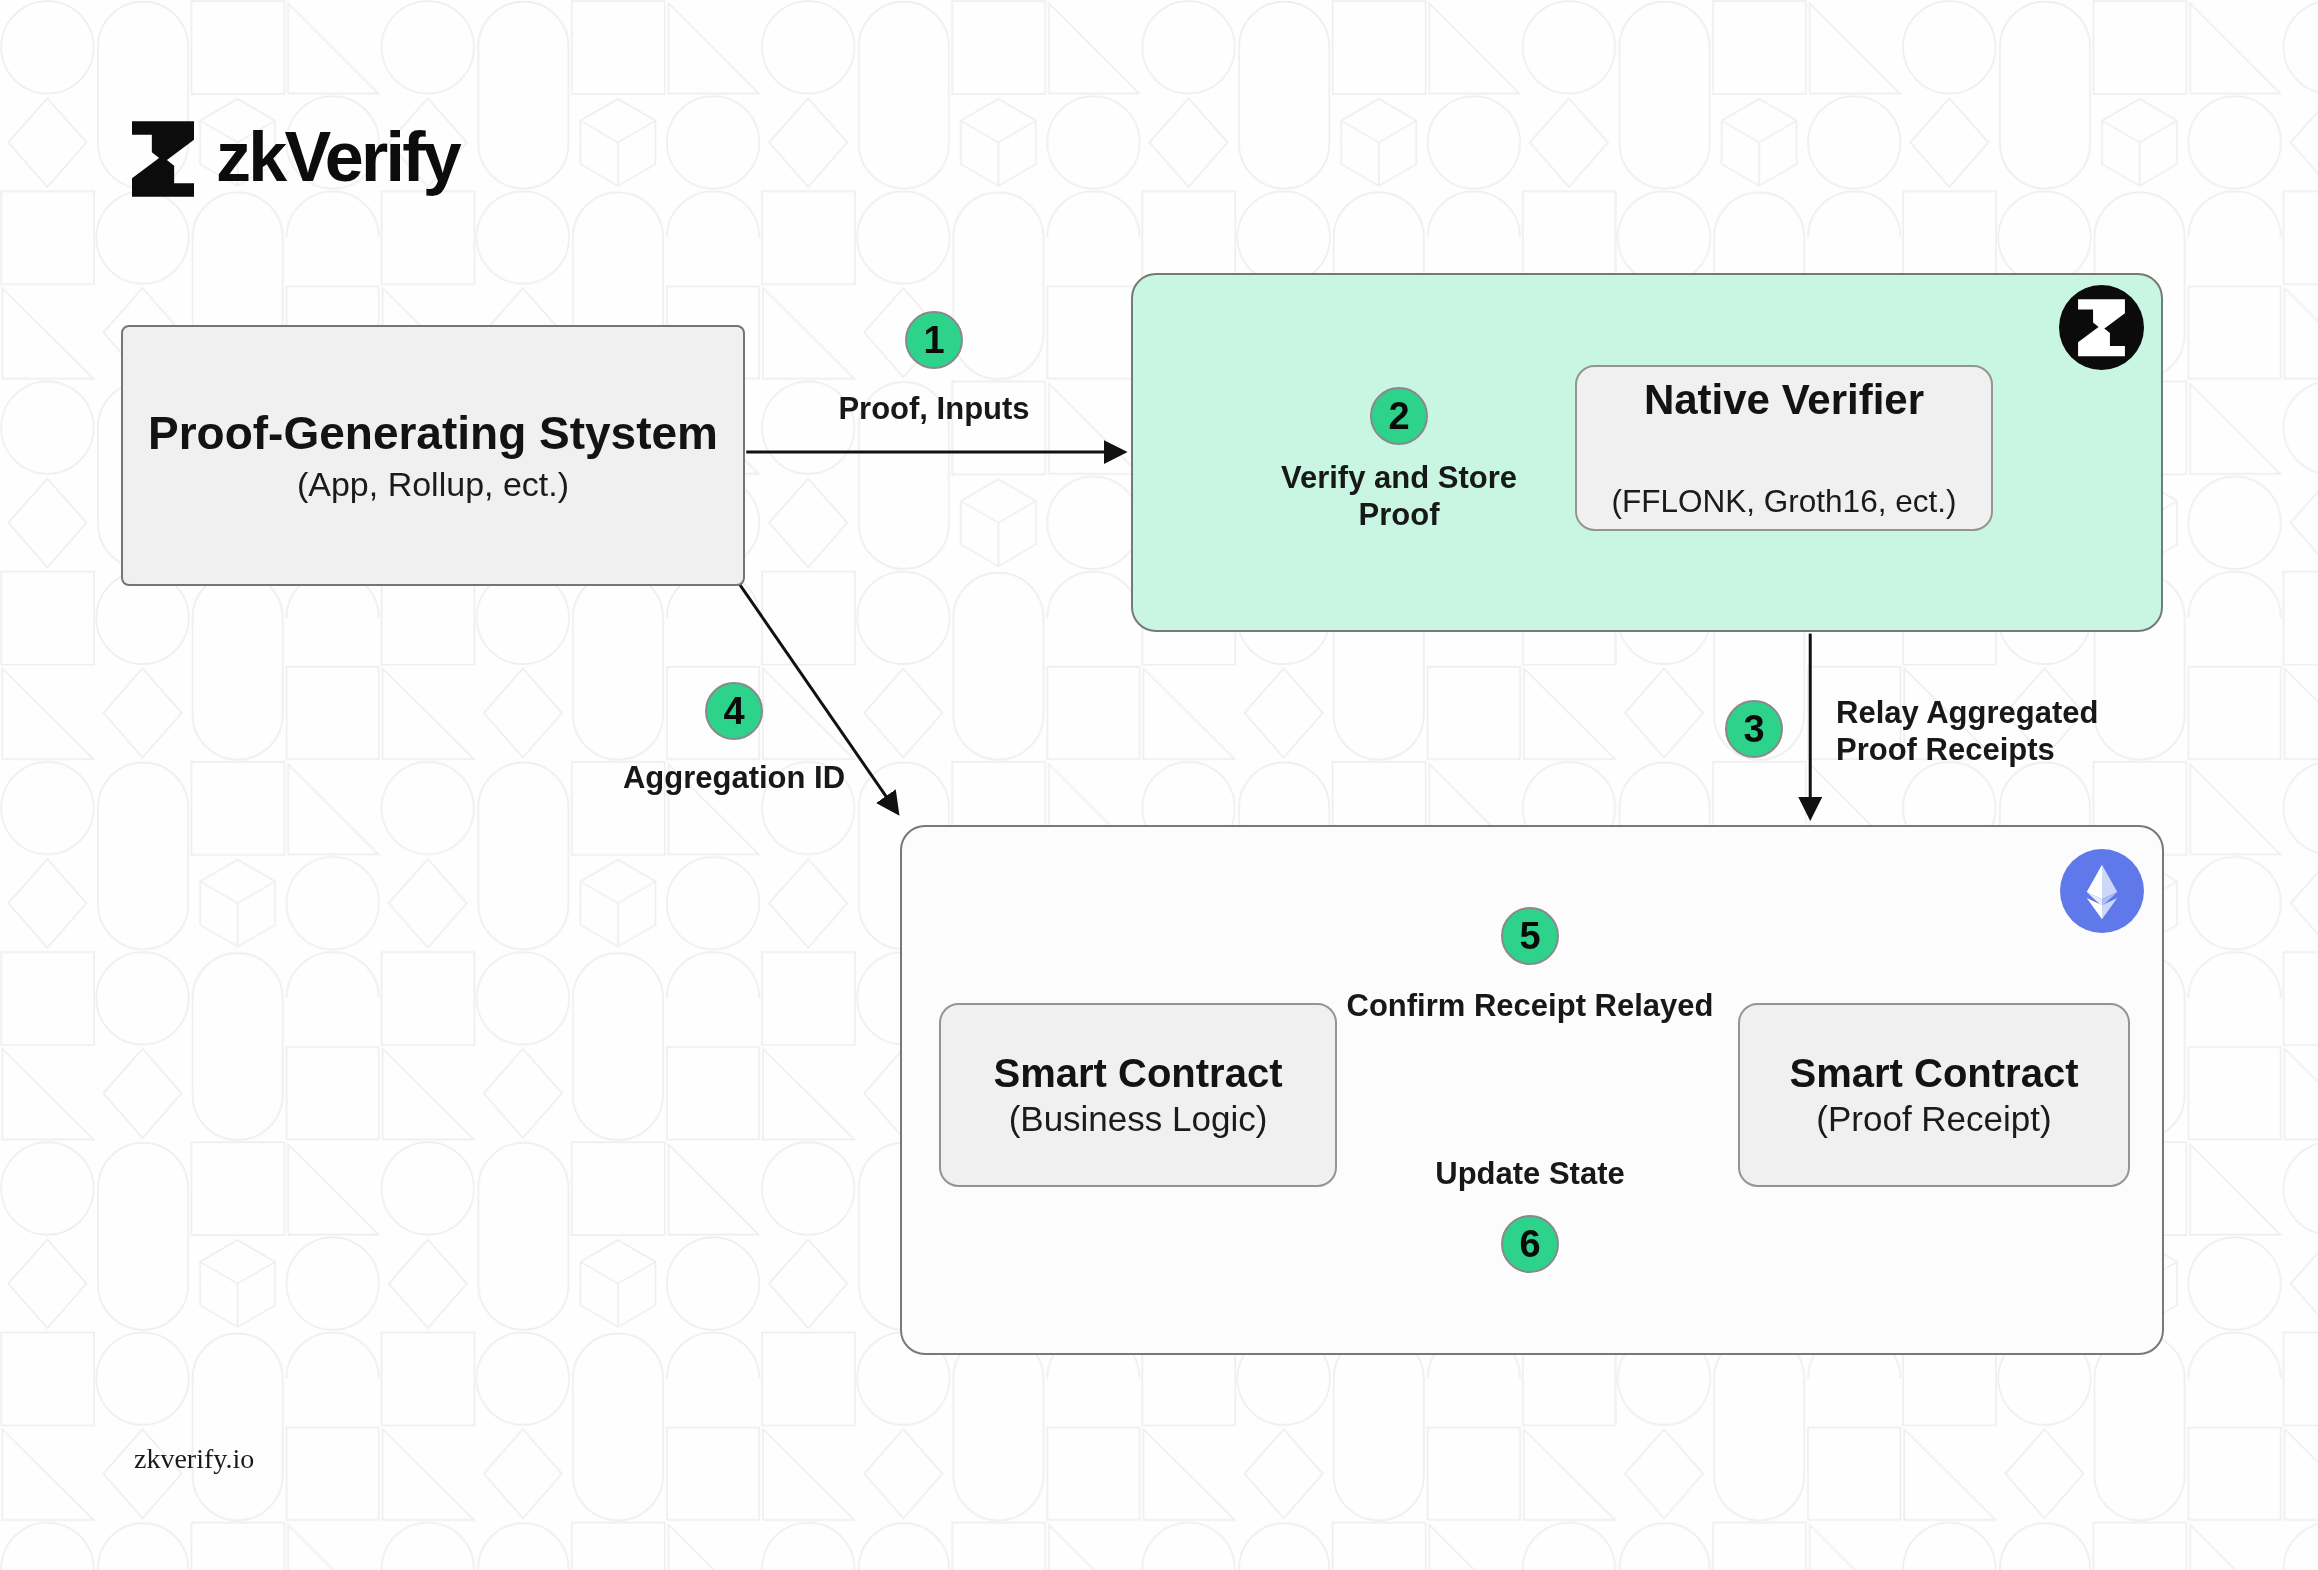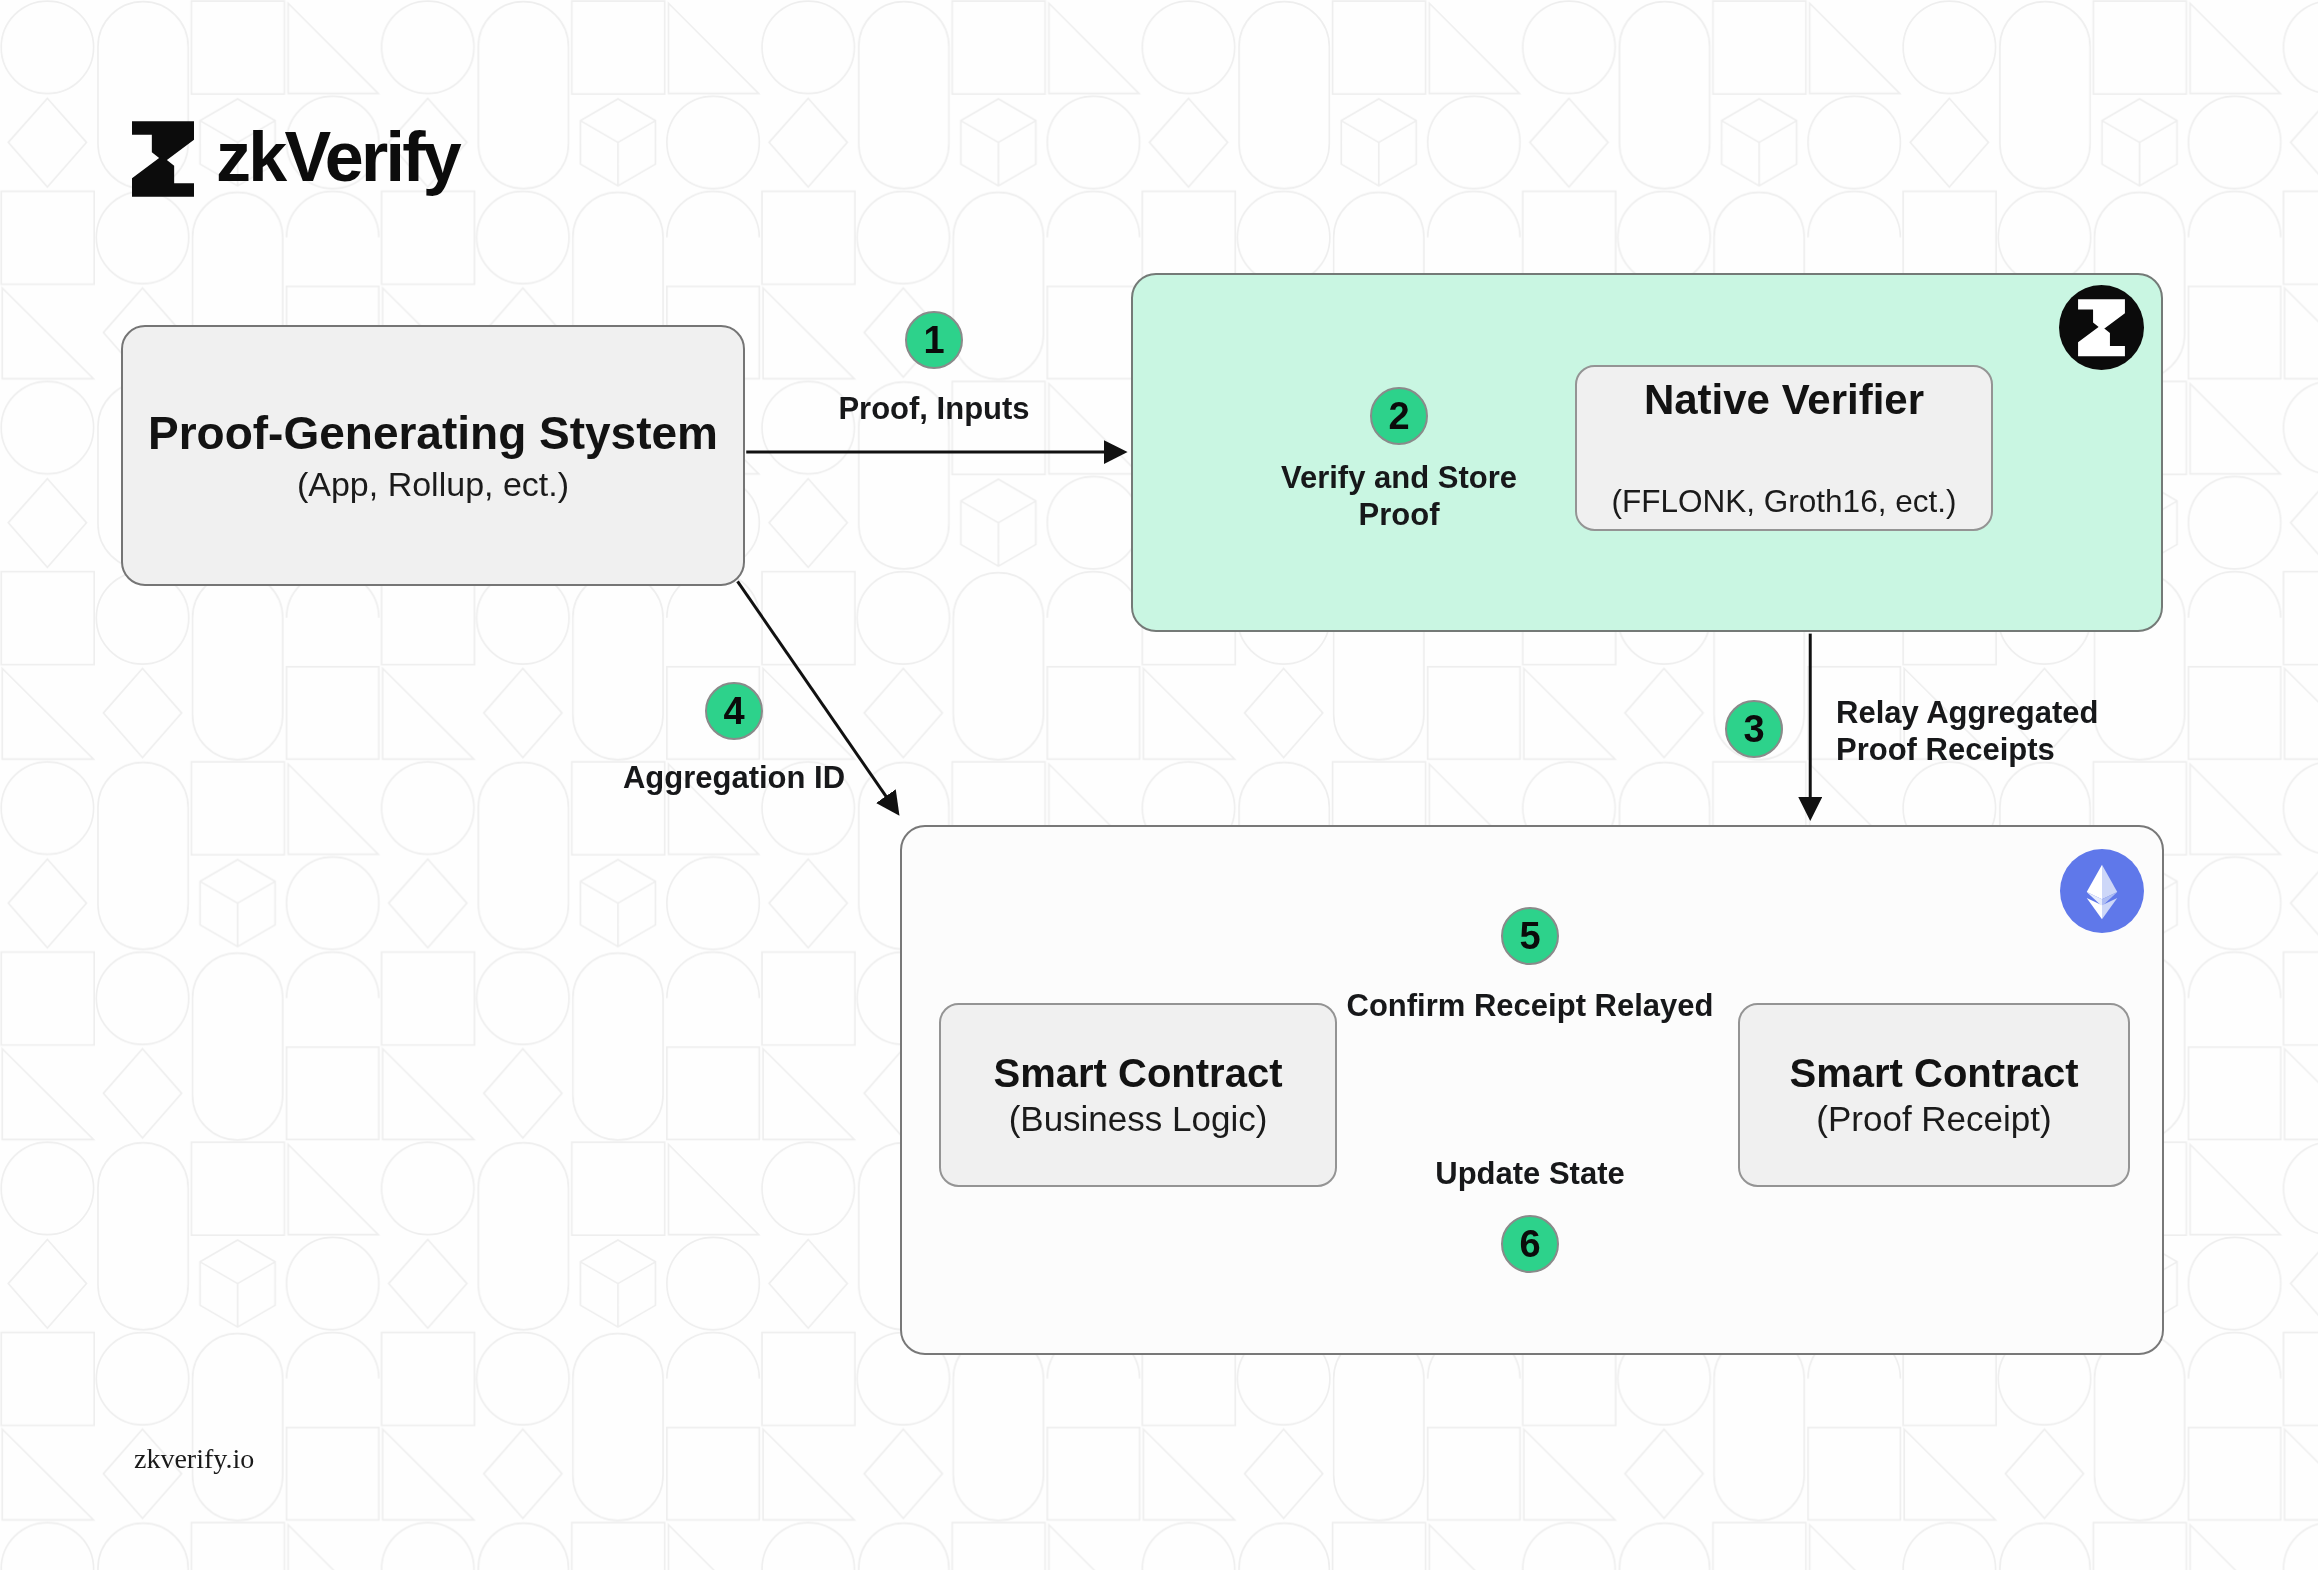--- a/index.html
+++ b/index.html
@@ -24,21 +24,21 @@
   .wordmark{
     font-size:70px;font-weight:700;letter-spacing:-2.7px;
     color:#0c0c0c;line-height:1;padding-bottom:4.3px;text-align:right;
   }
   
   .node{
     position:absolute;box-sizing:border-box;z-index:3;
     display:flex;flex-direction:column;align-items:center;justify-content:center;
     gap:9.8px;text-align:center;color:#131313;
   }
-  .panel-gray{background:var(--panel-gray,#f0f0f0);border:2.7px solid #757575;border-radius:24px;justify-content:center;}
+  .panel-gray{background:var(--panel-gray,#f0f0f0);border:2.7px solid #757575;border-radius:8px;justify-content:center;}
   .panel-mint{background:var(--mint,#c9f6e2);border:2.7px solid #747a77;border-radius:25px;}
   .panel-white{background:#fcfcfc;border:2.7px solid #787878;border-radius:25px;}
   .panel-inner{background:var(--panel-gray,#f0f0f0);border:2.2px solid #949494;border-radius:19.6px;}
   .title-lg{font-size:46px;font-weight:700;line-height:1.05;}
   .title-md{font-size:42px;font-weight:700;line-height:1.05;}
   .title-sm{font-size:40px;font-weight:700;line-height:1.05;}
   .subtitle{font-size:34px;font-weight:400;line-height:1.05;color:#1b1b1b;}
   
   .badge{
     position:absolute;width:58px;height:58px;box-sizing:border-box;

